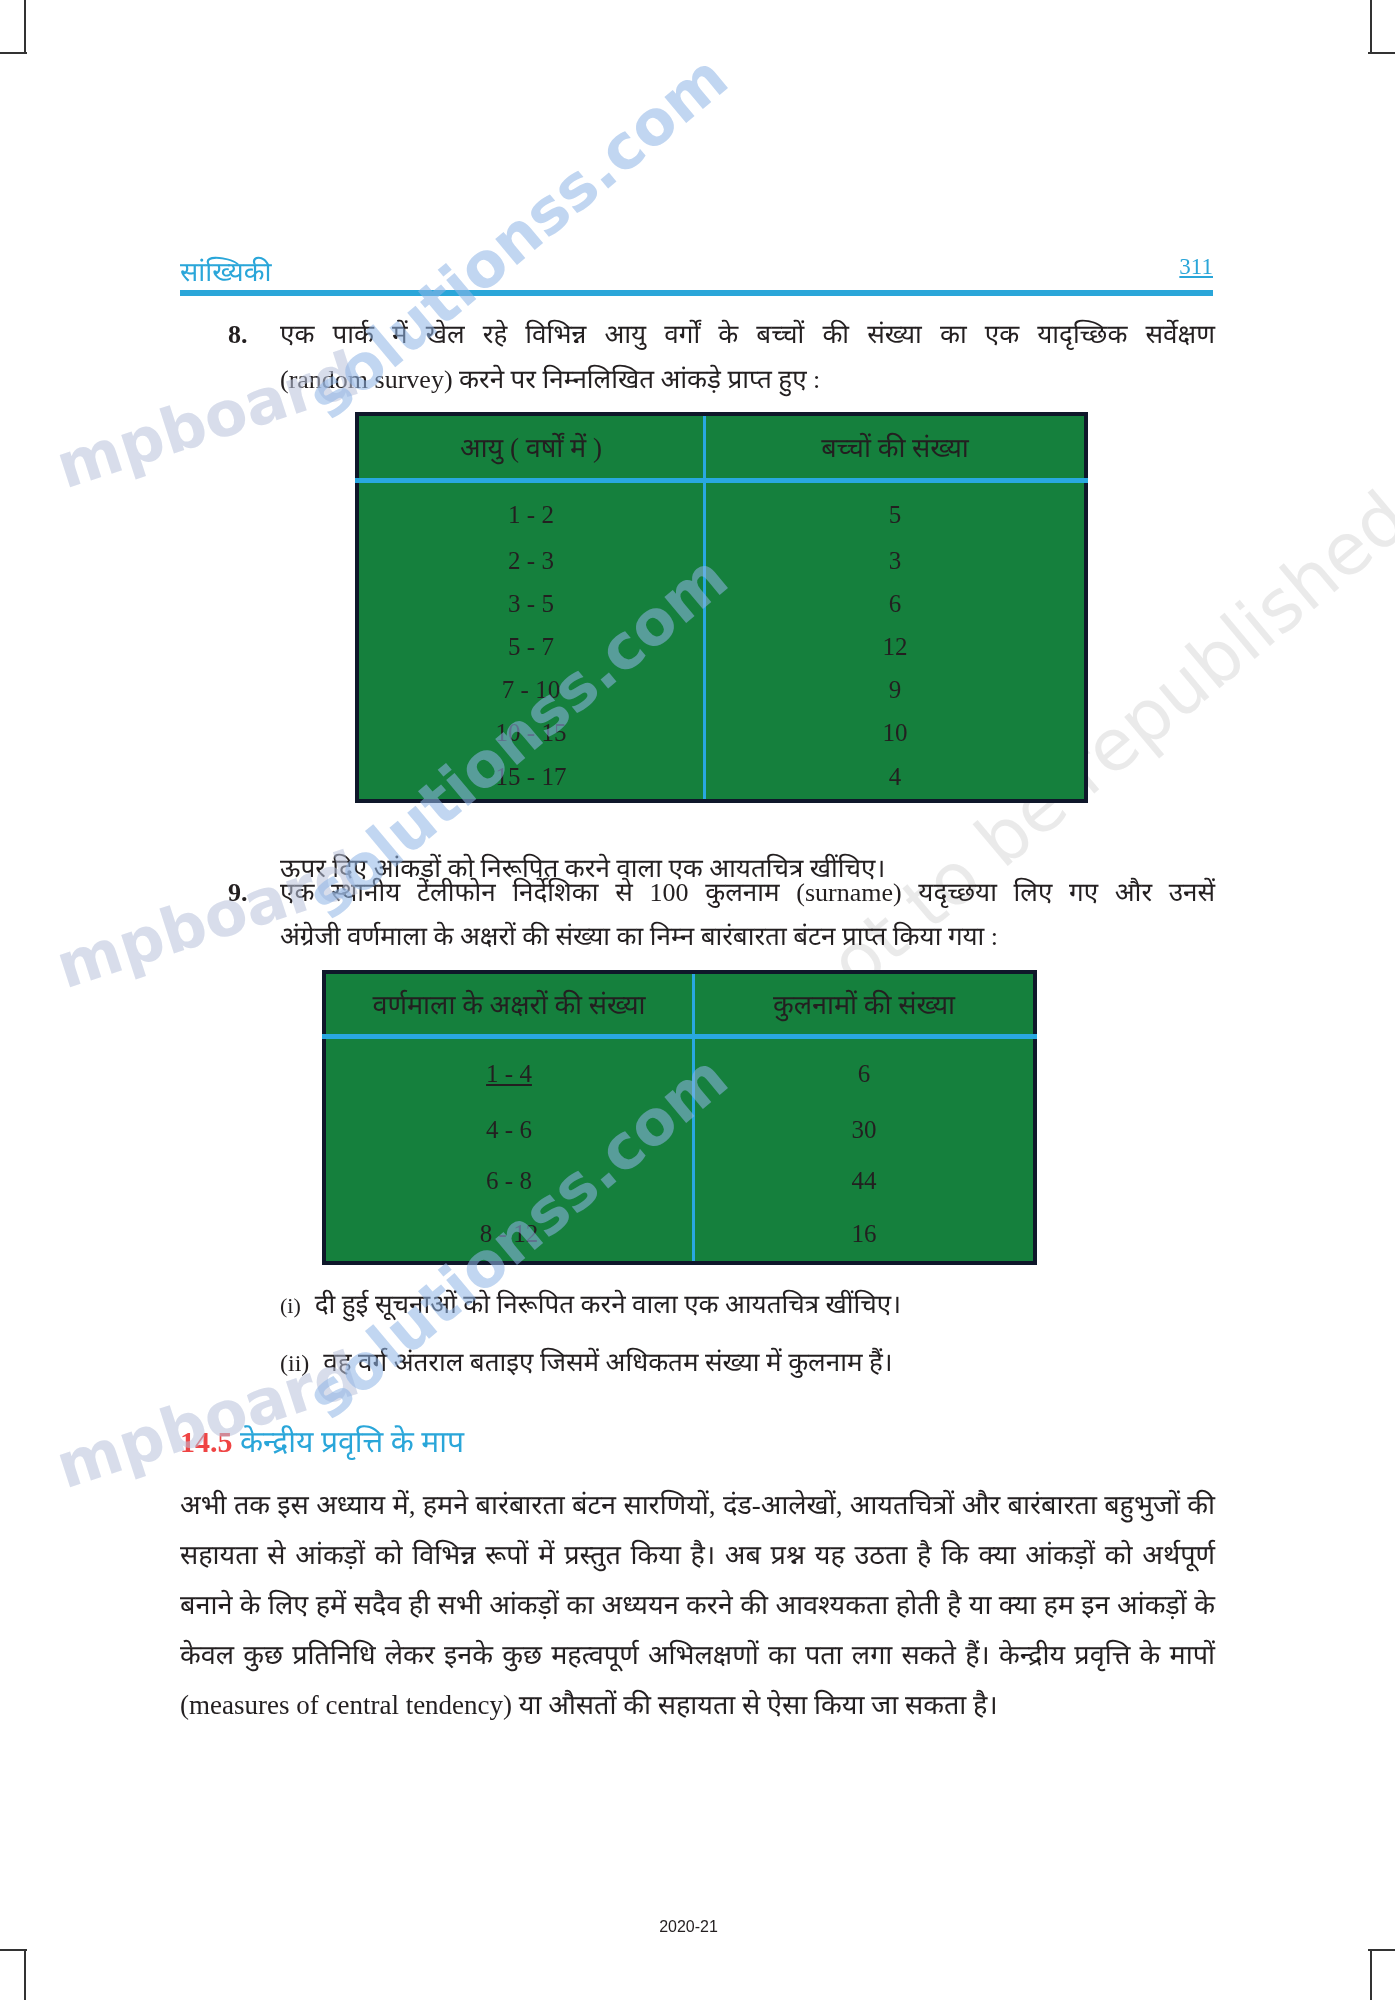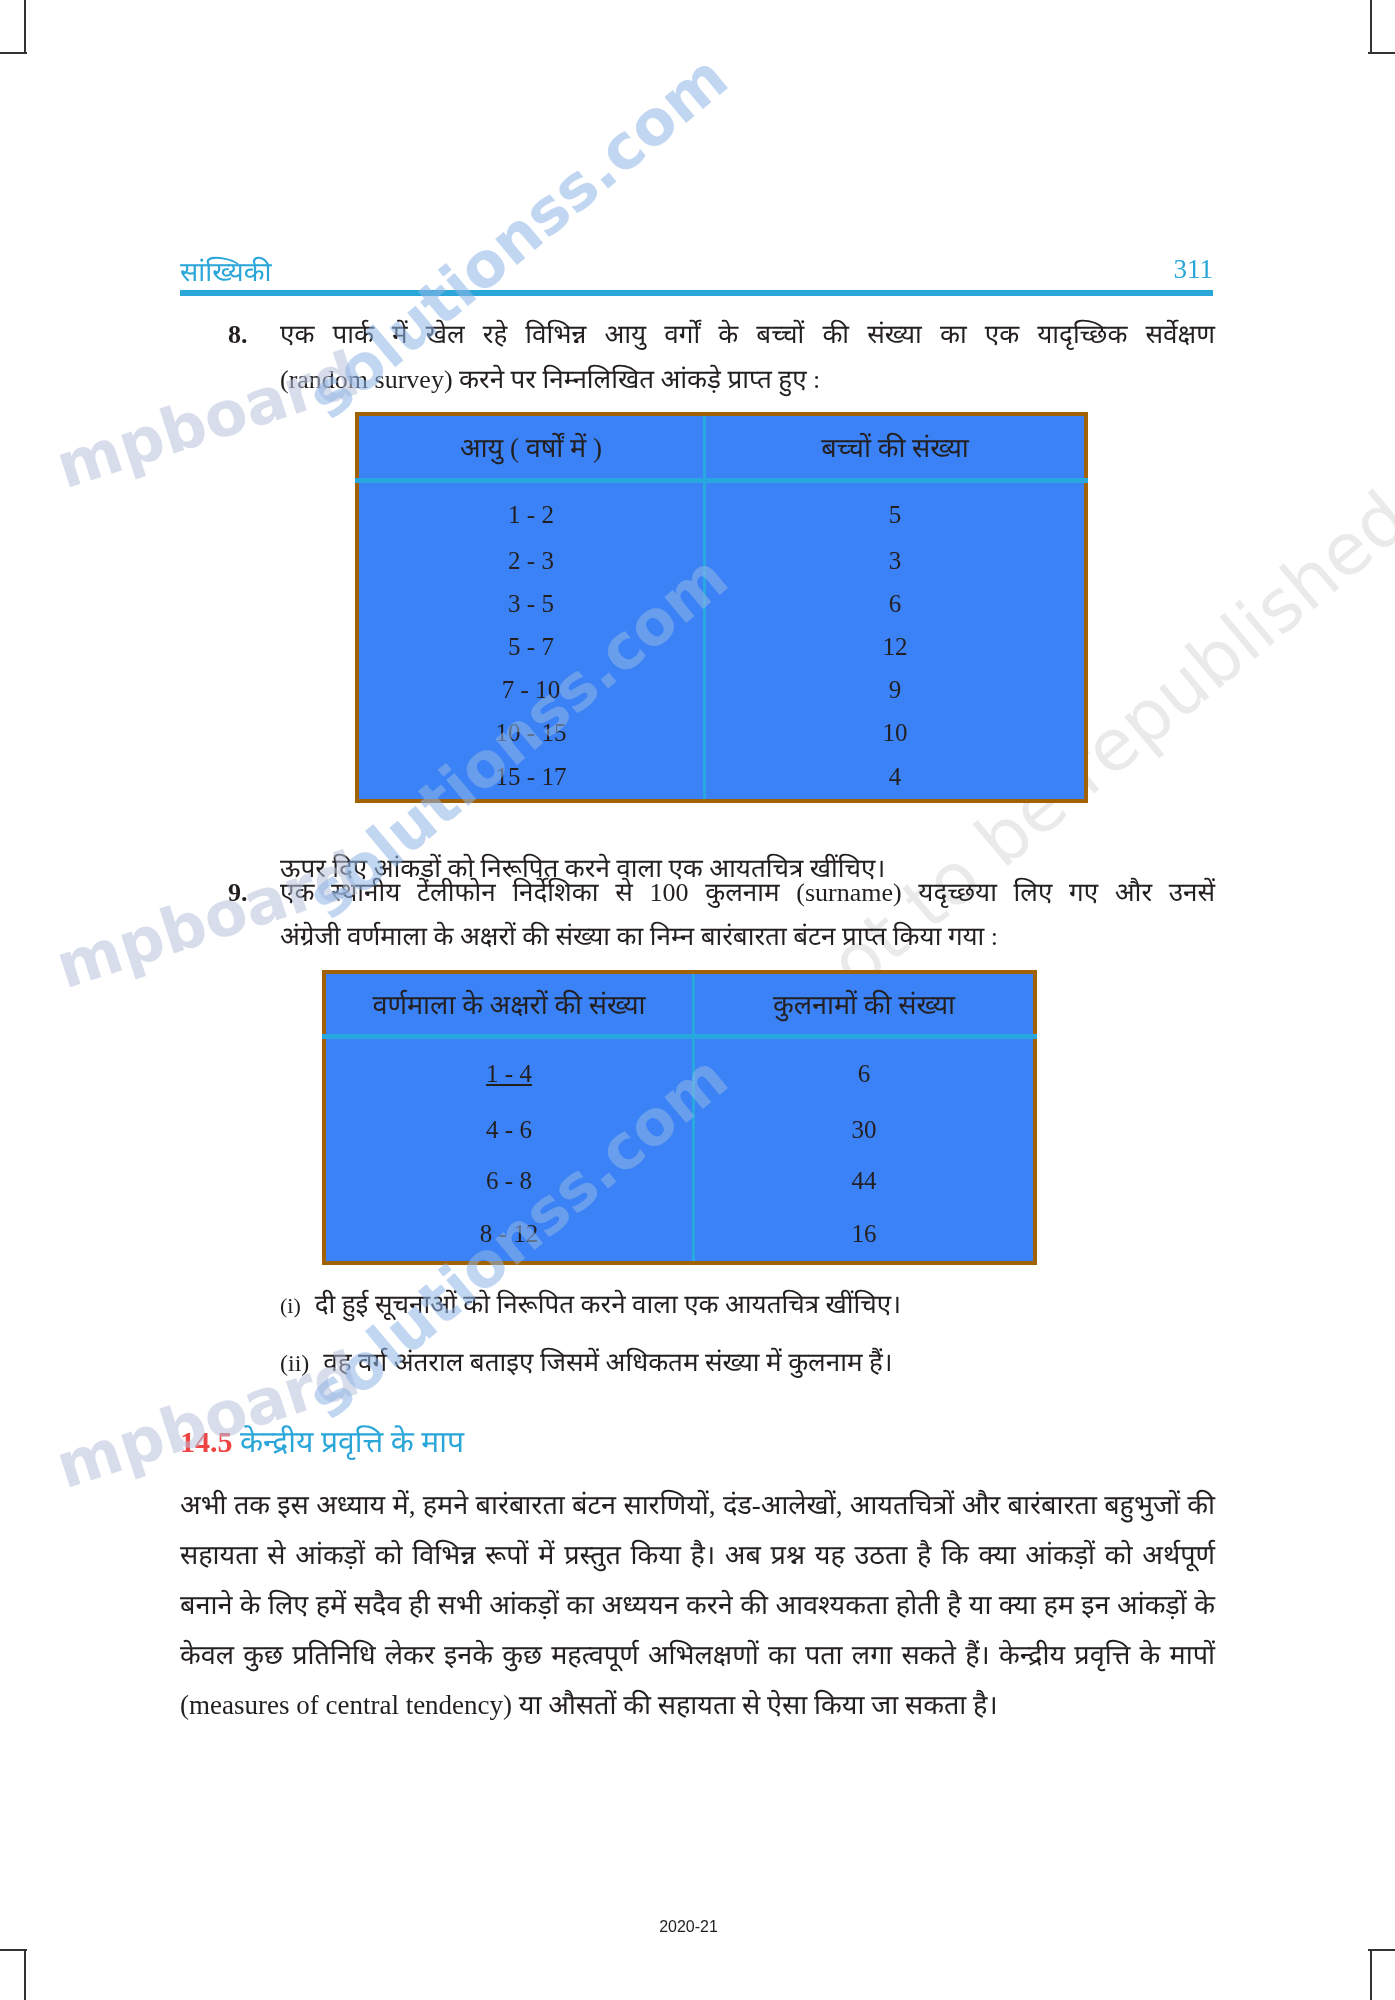--- a/index.html
+++ b/index.html
@@ -5,25 +5,25 @@
   html, body { margin:0; padding:0; }
   body { width:1395px; height:2000px; position:relative; background:#ffffff; overflow:hidden;
          font-family:"Liberation Serif","DejaVu Serif",serif; color:#231f20; }
   .crop { position:absolute; background:#333; }
   .wm { position:absolute; font-family:"DejaVu Sans",sans-serif; font-weight:bold; color:#b9c3dc; opacity:0.55;
         transform-origin:left bottom; white-space:nowrap; pointer-events:none; }
   .wm-blue { color:#8fb5e6; opacity:0.55; }
   .wm-grey { color:#d2d2d2; opacity:0.45; font-weight:normal; }
   .running-head { position:absolute; left:180px; top:250px; width:1033px; height:44px; }
   .rh-title { position:absolute; left:0; top:2px; font-size:27px; color:#2aa6d9; }
-  .rh-page { position:absolute; right:0; top:4px; font-size:27px; color:#2aa6d9; }
+  .rh-page { position:absolute; right:0; top:4px; font-size:23px; color:#2aa6d9;text-decoration:underline; }
   .rh-rule { position:absolute; left:0; top:40px; width:1033px; height:6px; background:#2aa6d9; }
   .para { position:absolute; font-size:26px; line-height:45px; }
   .qnum { position:absolute; font-weight:bold; font-size:26px; }
-  table.data { position:absolute; border-collapse:collapse; background:#3b82f6; border:4px solid #a16207; }
+  table.data { position:absolute; border-collapse:collapse; background:#15803d; border:4px solid #0f172a; }
   table.data th { font-weight:normal; font-size:27px; border-bottom:5px solid #29a8e0; text-align:center; }
   table.data th + th, table.data td + td { border-left:3px solid #29a8e0; }
   table.data td { text-align:center; font-size:25px; padding:0; }
   .section-heading { position:absolute; left:180px; top:1420px; font-size:30px; color:#2aa6d9; }
   .section-heading .num { font-weight:bold; color:#ef4444; }
   .body-text { position:absolute; left:180px; top:1480px; width:1035px; font-size:27px; line-height:50px; text-align:justify; }
   .footer { position:absolute; left:0; width:1377px; top:1918px; text-align:center; font-family:"Liberation Sans",sans-serif; font-size:16px; }
 </style>
 </head>
 <body>

